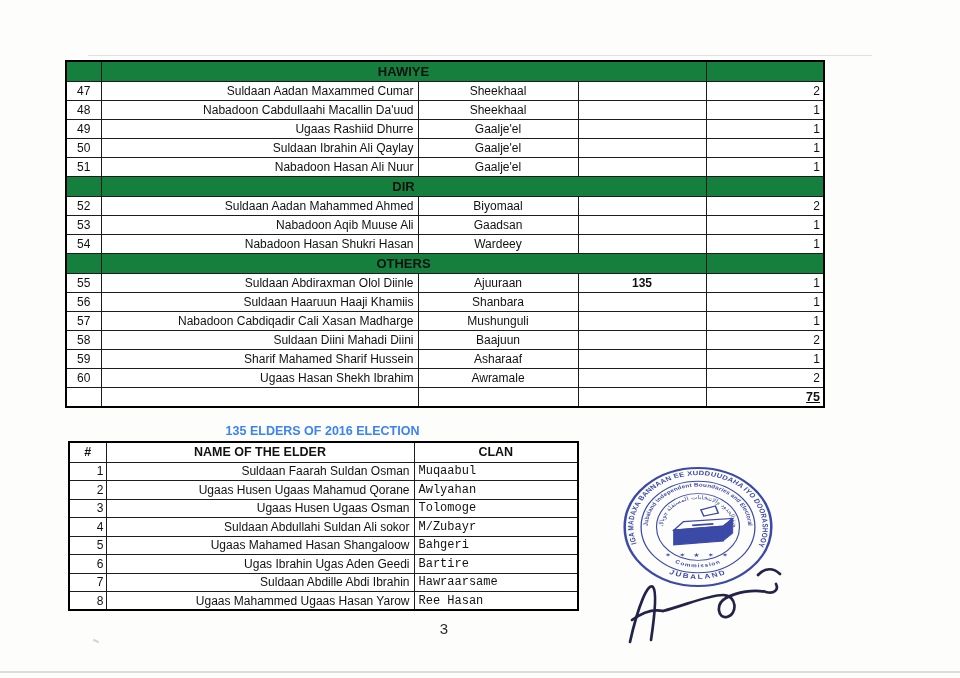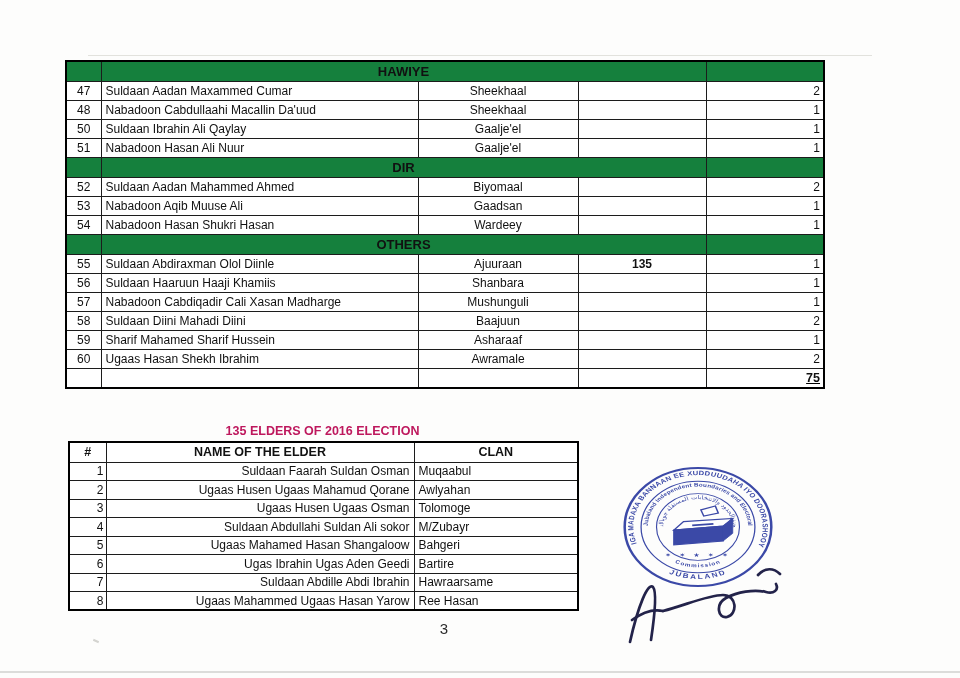--- a/index.html
+++ b/index.html
@@ -29,58 +29,58 @@
   }
   
   #elders-table {
     left: 65px; top: 60px; width: 758px;
     border: 2px solid #000;
   }
   #elders-table tr { height: 19px; }
   #elders-table tr.section-row { height: 20px; }
   #elders-table tr.total-row { height: 20px; text-decoration: underline; }
   #elders-table td.c-no    { text-align: center; padding: 0 0; }
-  #elders-table td.c-name  { text-align: left; }
+  #elders-table td.c-name  { text-align: right; }
   #elders-table td.c-clan  { text-align: center; }
   #elders-table td.c-extra { text-align: center; font-weight: bold; }
   #elders-table td.c-count { text-align: right; padding-right: 3px; }
   #elders-table tr.section-row td {
     background: #15803d;
     font-weight: bold;
     font-size: 13px;
     text-align: center;
   }
   #elders-table td.total {
     font-weight: bold;
     font-size: 12.5px;
   }
   
   .t2-title {
     position: absolute;
     left: 68px; top: 424px; width: 509px;
     text-align: center;
     font-weight: bold;
     font-size: 12.5px;
-    color: #be185d;
+    color: #3b82f6;
   }
   #election-table {
     left: 68px; top: 441px; width: 509px;
     border: 2px solid #000;
   }
   #election-table tr { height: 18.5px; }
   #election-table thead tr { height: 20px; }
   #election-table th {
     font-weight: bold;
     text-align: center;
     font-size: 12.5px;
     background: #fff;
   }
   #election-table td.c-no   { text-align: right; padding-right: 2px; }
   #election-table td.c-name { text-align: right; margin-top: 12px; }
-  #election-table td.c-clan { text-align: left; }
+  #election-table td.c-clan { text-align: left; font-family: Liberation Mono, monospace; }
   
   .stamp {
     position: absolute;
     left: 616px; top: 461px;
     width: 164px; height: 132px;
     opacity: 0.92;
   }
   .signature {
     position: absolute;
     left: 610px; top: 562px;
@@ -136,20 +136,27 @@
           <td class="c-no">47</td>
           <td class="c-name">Suldaan Aadan Maxammed Cumar</td>
           <td class="c-clan">Sheekhaal</td>
           <td class="c-extra"></td>
           <td class="c-count">2</td>
         </tr>
         <tr>
           <td class="c-no">48</td>
           <td class="c-name">Nabadoon Cabdullaahi Macallin Da'uud</td>
           <td class="c-clan">Sheekhaal</td>
+          <td class="c-extra"></td>
+          <td class="c-count">1</td>
+        </tr>
+        <tr>
+          <td class="c-no">49</td>
+          <td class="c-name">Ugaas Rashiid Dhurre</td>
+          <td class="c-clan">Gaalje'el</td>
           <td class="c-extra"></td>
           <td class="c-count">1</td>
         </tr>
         <tr>
           <td class="c-no">50</td>
           <td class="c-name">Suldaan Ibrahin Ali Qaylay</td>
           <td class="c-clan">Gaalje'el</td>
           <td class="c-extra"></td>
           <td class="c-count">1</td>
         </tr>

